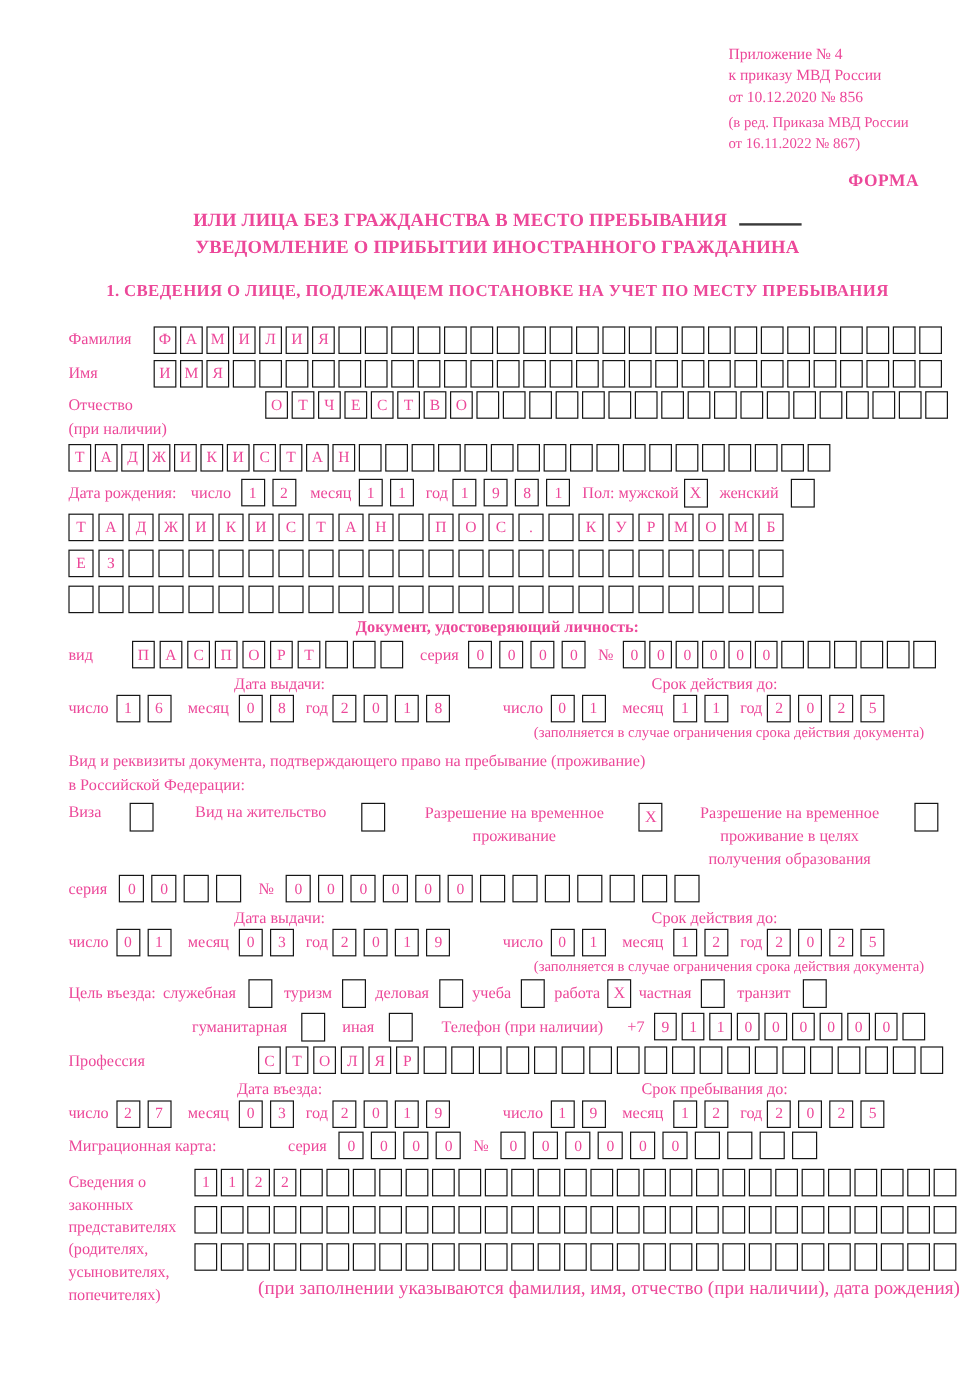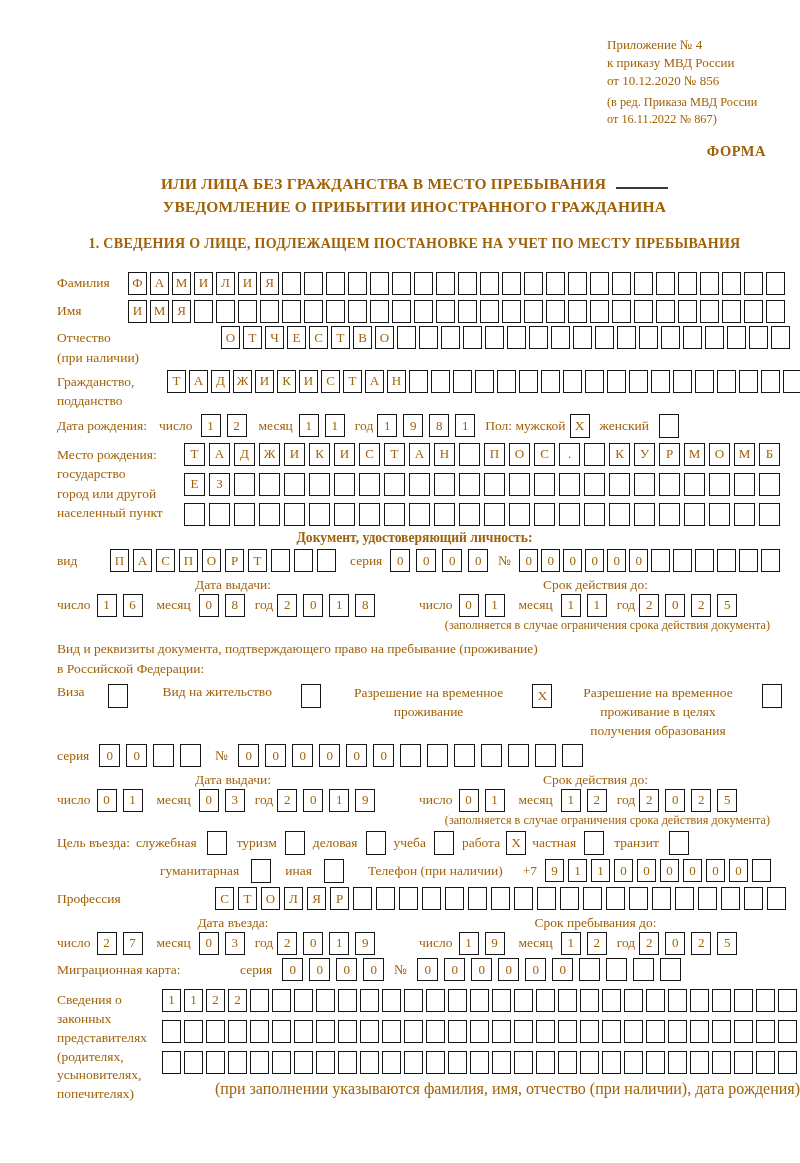--- a/index.html
+++ b/index.html
@@ -1,17 +1,17 @@
 <!DOCTYPE html>
 <html><head>
 <meta charset="utf-8">
 <style>
   *{box-sizing:border-box;margin:0;padding:0;}
   html,body{background:#ffffff;}
-  .page{width:800px;height:1163px;overflow:hidden;background:#fff;color:#a16207;
+  .page{width:800px;height:1163px;overflow:hidden;background:#fff;color:#ec4899;
         font-family:"Liberation Serif","DejaVu Serif",serif;font-size:13.5px;
         padding:36px 28px 0 57px;position:relative;}
   .hdr{margin-left:550px;font-size:13px;line-height:1.4;}
   .hdr .sub{font-size:12.3px;}
   .hdr .first{margin-top:3px;}
   .forma{font-weight:700;text-align:right;padding-right:6px;font-size:14.5px;margin-top:15px;letter-spacing:.5px;}
   .title{font-weight:700;text-align:center;font-size:15.5px;line-height:1.5;margin-top:12px;letter-spacing:.2px;}
   .blank{display:inline-block;width:52px;height:4px;border-bottom:2px solid #3a3a3a;margin-left:10px;}
   .sect{font-weight:700;text-align:center;font-size:14px;margin-top:18px;letter-spacing:.3px;}
   .row{display:flex;align-items:center;margin-top:2px;min-height:26px;}
@@ -168,24 +168,20 @@
         <div class="cell"></div>
         <div class="cell"></div>
         <div class="cell"></div>
         <div class="cell"></div>
         <div class="cell"></div>
         <div class="cell"></div>
       </div>
   </div>
 
   <div class="row top">
-    <div class="lbl lines" style="width:91px">
-        <div>Гражданство,</div>
-        <div>подданство</div>
-      </div>
     <div class="cells">
         <div class="cell">Т</div>
         <div class="cell">А</div>
         <div class="cell">Д</div>
         <div class="cell">Ж</div>
         <div class="cell">И</div>
         <div class="cell">К</div>
         <div class="cell">И</div>
         <div class="cell">С</div>
         <div class="cell">Т</div>
@@ -231,26 +227,20 @@
         <div class="cell">8</div>
         <div class="cell">1</div>
       </div>
     <span class="t ml4">Пол: мужской</span>
     <div class="checkbox ml4">X</div>
     <span class="t ml10">женский</span>
     <div class="checkbox ml10"></div>
   </div>
 
   <div class="row top mt4">
-    <div class="lbl lines" style="width:108px">
-        <div>Место рождения:</div>
-        <div>государство</div>
-        <div>город или другой</div>
-        <div>населенный пункт</div>
-      </div>
     <div class="col">
       <div class="cells p25">
           <div class="cell">Т</div>
           <div class="cell">А</div>
           <div class="cell">Д</div>
           <div class="cell">Ж</div>
           <div class="cell">И</div>
           <div class="cell">К</div>
           <div class="cell">И</div>
           <div class="cell">С</div>

